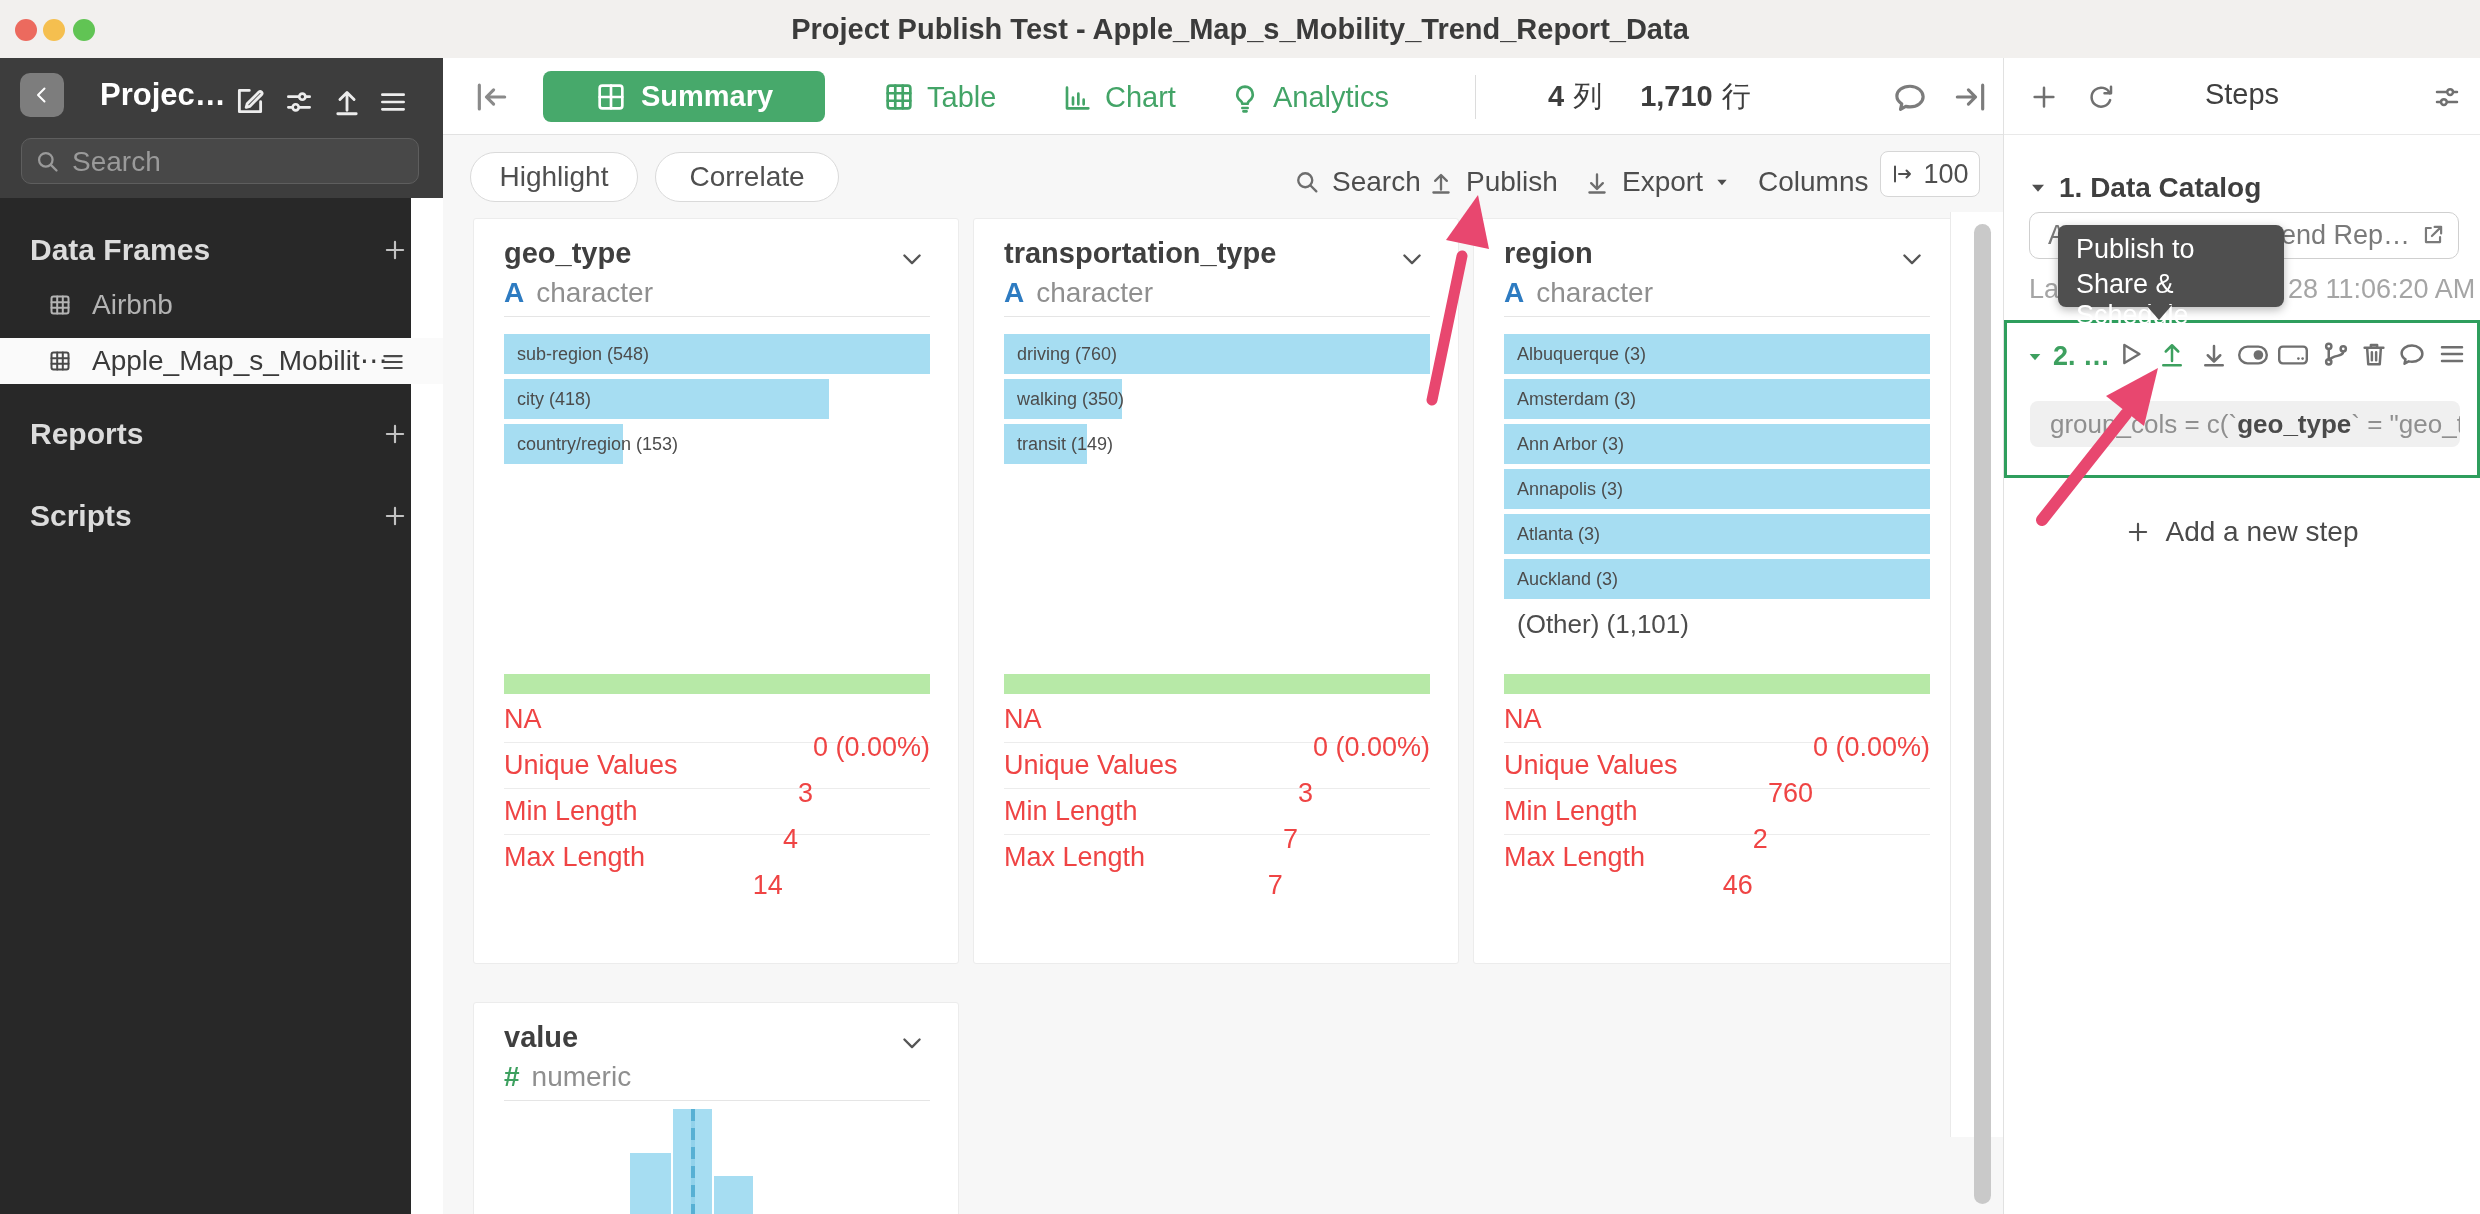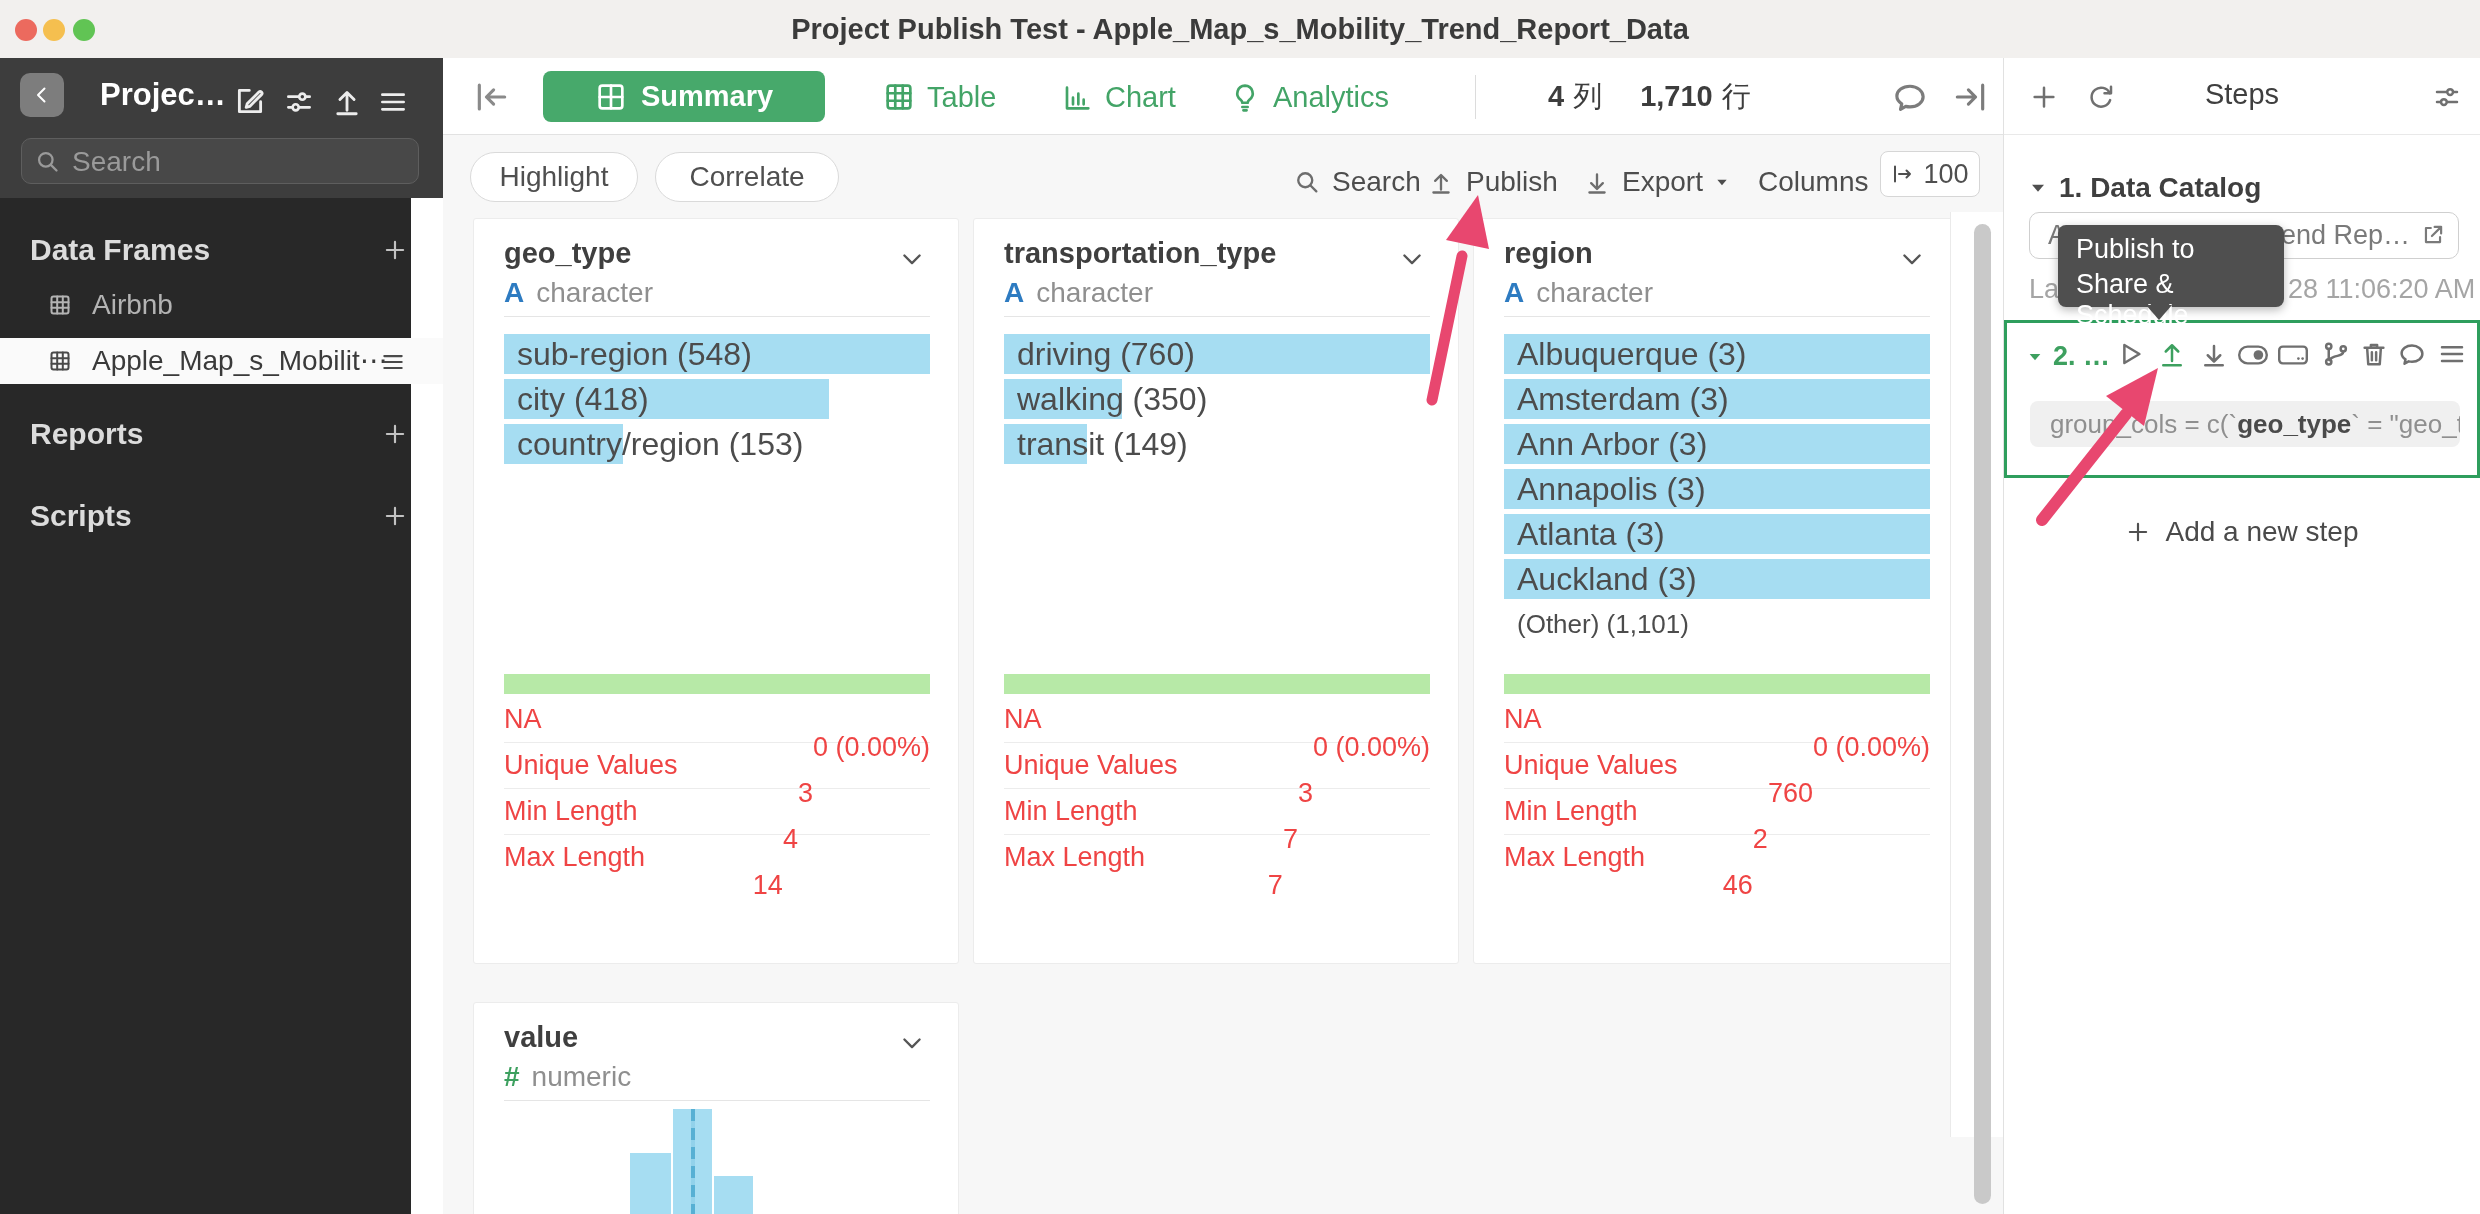--- a/index.html
+++ b/index.html
@@ -63,21 +63,21 @@
   .card-title{position:absolute;left:30px;top:18px;font-size:29px;font-weight:700;color:#3f3f3f;}
   .card-chev{position:absolute;left:424px;top:26px;color:#555;}
   .card-type{position:absolute;left:30px;top:58px;display:flex;gap:12px;font-size:28px;color:#8f8f8f;align-items:center;}
   .tsym{font-weight:700;}
   .tsym-a{color:#2d7bc1;}
   .tsym-n{color:#3da05f;}
   .card-hr{position:absolute;left:30px;top:97px;width:426px;border-top:1px solid #e5e5e5;}
   .bars{position:absolute;left:30px;top:115px;width:426px;}
   .bar-row{position:relative;height:40px;margin-bottom:5px;}
   .bar-fill{position:absolute;left:0;top:0;bottom:0;background:#a6ddf2;}
-  .bar-label{position:relative;padding-left:13px;line-height:40px;font-size:32px;color:#4c4c4c;white-space:nowrap;}
+  .bar-label{position:relative;padding-left:13px;line-height:40px;font-size:18px;color:#4c4c4c;white-space:nowrap;}
   .other-label{position:relative;height:40px;line-height:40px;padding-left:13px;font-size:26px;color:#4c4c4c;}
   .na-bar{position:absolute;left:30px;top:455px;width:426px;height:20px;background:#b7e9a7;}
   .stats{position:absolute;left:30px;top:478px;width:426px;}
   .stat-row{height:45px;line-height:45px;border-bottom:1px solid #ececec;font-size:27px;color:#ef4444;}
   .stat-row:last-child{border-bottom:none;}
   .stat-label{float:left;}
   .stat-value{float:right;margin-top:28px;}
   .hist-bar{position:absolute;background:#a6ddf2;}
   .hist-med{position:absolute;left:217px;top:106px;width:4px;height:170px;
             background:repeating-linear-gradient(180deg,#57b0d4 0 12px,rgba(87,176,212,.25) 12px 19px);}
@@ -281,21 +281,21 @@
 
       <div class="tab-btn" style="left:618px;">
         <span>
           <svg class="ic" width="32" height="32" viewBox="0 0 24 24">
               <path d="M4.5 5v15.5h16M9 17.5v-5M13 17.5v-8M17 17.5v-3.5"></path>
             </svg>
         </span>
         <span>Chart</span>
       </div>
 
-      <div class="tab-btn" style="left:786px;">
+      <div class="tab-btn" style="left:786px;align-items:flex-end;">
         <span>
           <svg class="ic" width="32" height="32" viewBox="0 0 24 24">
               <path d="M12 3.5a5.8 5.8 0 0 1 3.2 10.6c-.7.5-1.1 1.3-1.2 2.2h-4c-.1-.9-.5-1.7-1.2-2.2A5.8 5.8 0 0 1 12 3.5z"></path>
               <path d="M10 19.5h4M10.8 22h2.4"></path>
             </svg>
         </span>
         <span>Analytics</span>
       </div>
 
       <div class="tb-div"></div>

